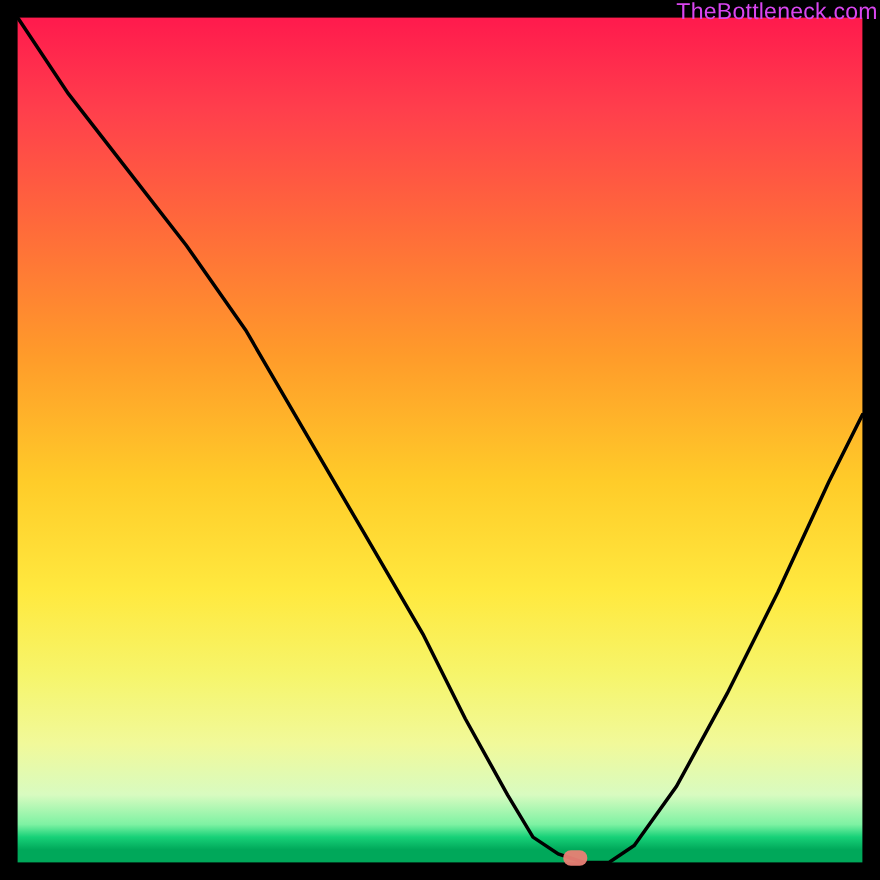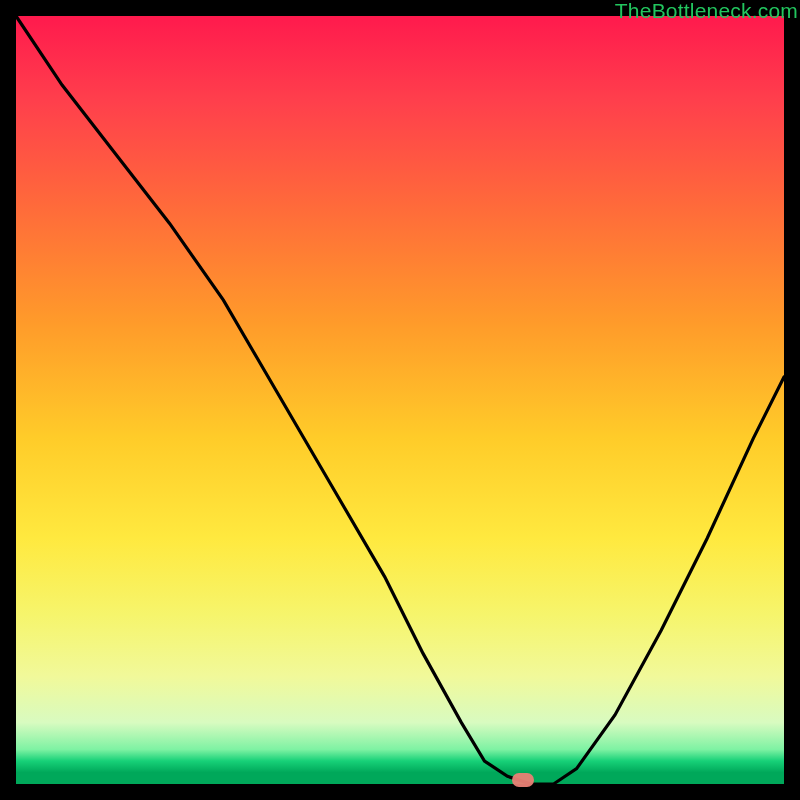--- a/index.html
+++ b/index.html
@@ -53,21 +53,21 @@
     left: 0;
     top: 0;
     width: 100%;
     height: 100%;
     overflow: visible;
   }
   .watermark {
     position: absolute;
     top: -1px;
     right: 2px;
-    color: #22c55e;
+    color: #d946ef;
     font-size: 21px;
     letter-spacing: 0.2px;
     font-weight: 500;
     user-select: none;
   }
   .marker {
     position: absolute;
     width: 22px;
     height: 14px;
     border-radius: 7px;

